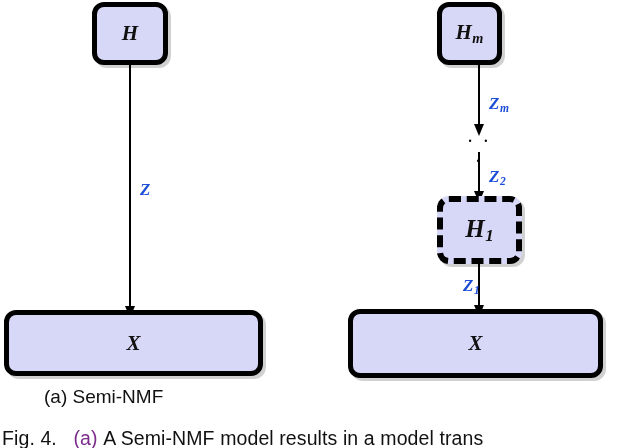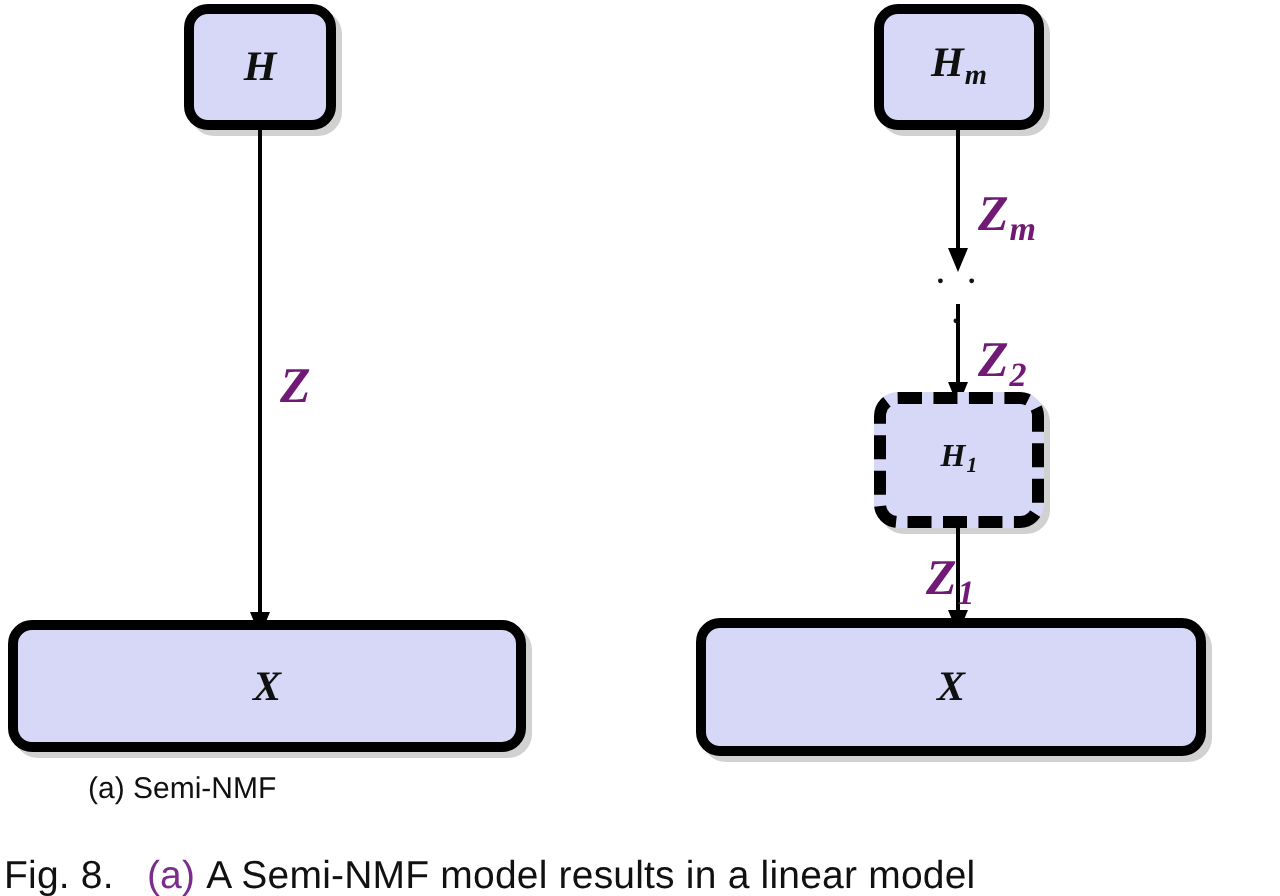--- a/index.html
+++ b/index.html
@@ -49,27 +49,27 @@
   .node .lbl .sub {
     font-size: 0.68em;
     font-style: italic;
     vertical-align: -0.28em;
     margin-left: 0.5px;
   }
 
   
   #node-h      { left: 92px;  top: 2px;   width: 76px;  height: 63px; }
   #node-x-a    { left: 4px;   top: 310px; width: 259px; height: 66px; }
-  #node-hm     { left: 437px; top: 2px;   width: 85px;  height: 63px; }
+  #node-hm     { left: 437px; top: 2px;   width: 65px;  height: 63px; }
   #node-h1     { left: 437px; top: 196px; width: 85px;  height: 68px; }
   #node-x-b    { left: 348px; top: 309px; width: 255px; height: 69px; }
 
   #node-h .lbl    { font-size: 21px; }
   #node-hm .lbl   { font-size: 21px; }
-  #node-h1 .lbl   { font-size: 16px; }
+  #node-h1 .lbl   { font-size: 25px; }
   #node-x-a .lbl  { font-size: 21px; }
   #node-x-b .lbl  { font-size: 21px; }
 
   
   .arrow {
     position: absolute;
     width: 0;
     border-left: 2.6px solid #000;
   }
   .arrow::after {
@@ -87,22 +87,22 @@
   #arrow-zm  { left: 478px; top: 64px;  height: 61px;  }
   #arrow-z2  { left: 478px; top: 152px; height: 40px;  }
   #arrow-z1  { left: 478px; top: 263px; height: 43px;  }
 
   
   .edge-label {
     position: absolute;
     font-family: "Liberation Serif", serif;
     font-style: italic;
     font-weight: bold;
-    font-size: 25px;
-    color: #701a75;
+    font-size: 17px;
+    color: #1d4ed8;
     line-height: 1;
     white-space: nowrap;
   }
   .edge-label .sub {
     font-size: 0.68em;
     vertical-align: -0.28em;
     margin-left: 0.5px;
   }
   #label-z  { left: 140px; top: 181px; }
   #label-zm { left: 489px; top: 95px;  }
@@ -120,21 +120,21 @@
     font-size: 20px;
     letter-spacing: 2px;
     color: #101010;
     line-height: 1;
   }
 
   
   .subcaption {
     position: absolute;
     font-family: "Liberation Sans", sans-serif;
-    font-size: 15px;
+    font-size: 19px;
     color: #111111;
     white-space: nowrap;
   }
   #subcap-a { left: 44px;  top: 386px; }
   #subcap-b { left: 360px; top: 386px; }
 
   
   #maincaption {
     position: absolute;
     left: 2px;
@@ -191,15 +191,15 @@
 
   <div class="arrow" id="arrow-z1"></div>
 
   <div class="edge-label" id="label-z1"><span>Z</span><span class="sub">1</span></div>
 
   <div class="node" id="node-x-b">
     <span class="lbl">X</span>
   </div>
 
 
-  <div id="maincaption"><span>Fig. 8.</span>&nbsp;&nbsp;&nbsp;<span class="ref">(a)</span>&nbsp;<span>A Semi-NMF model results in a linear model</span></div>
+  <div id="maincaption"><span>Fig. 4.</span>&nbsp;&nbsp;&nbsp;<span class="ref">(a)</span>&nbsp;<span>A Semi-NMF model results in a model trans</span></div>
 
 </div>
 
 </body></html>

